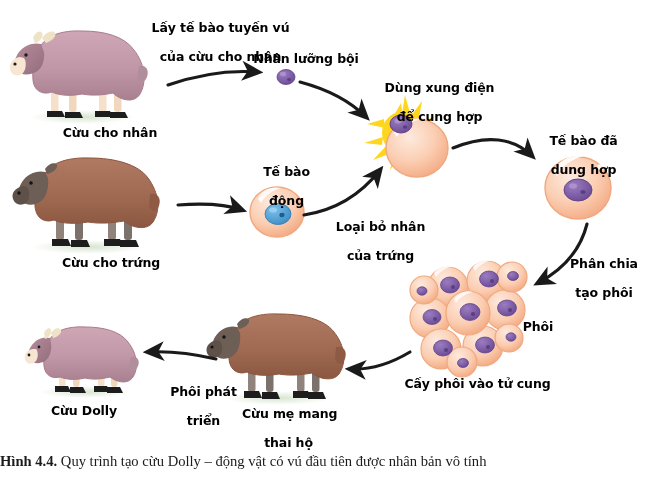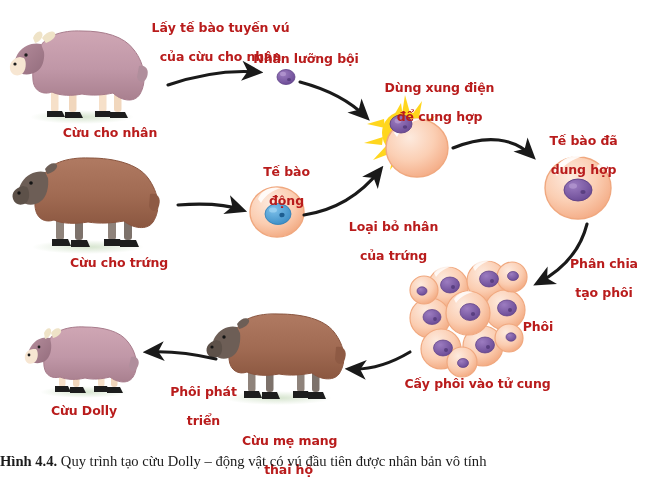--- a/index.html
+++ b/index.html
@@ -16,21 +16,21 @@
     overflow:hidden;
   }
   #diagram{
     position:absolute;
     left:0; top:0;
     width:663px;
     height:450px;
   }
   .lbl{
     position:absolute;
-    color:#b91c1c;
+    color:#000000;
     font-weight:700;
     font-size:12.5px;
     line-height:14.5px;
     letter-spacing:-0.1px;
     white-space:pre;
     text-align:center;
   }
   .caption{
     position:absolute;
     left:0; top:452px;
@@ -326,44 +326,44 @@
     <span>Dùng xung điện</span><br>
     <span>để cung hợp</span>
   </div>
 
   <div class="lbl" style="left:238px; top:150px; width:80px;">
     <span>Tế bào</span><br>
     <span>động</span>
   </div>
 
 
-  <div class="lbl" style="left:330px; top:205px; width:110px;">
+  <div class="lbl" style="left:317px; top:205px; width:110px;">
     <span>Loại bỏ nhân</span><br>
     <span>của trứng</span>
   </div>
 
-  <div class="lbl" style="left:64px; top:256px; width:110px;">Cừu cho trứng</div>
+  <div class="lbl" style="left:56px; top:256px; width:110px;">Cừu cho trứng</div>
 
   <div class="lbl" style="left:520px; top:119px; width:110px;">
     <span>Tế bào đã</span><br>
     <span>dung hợp</span>
   </div>
 
   <div class="lbl" style="left:543px; top:242px; width:105px;">
     <span>Phân chia</span><br>
     <span>tạo phôi</span>
   </div>
 
   <div class="lbl" style="left:508px; top:320px; width:60px;">Phôi</div>
 
   <div class="lbl" style="left:383px; top:362px; width:172px;">
     <span>Cấy phôi vào tử cung</span><br>
   </div>
 
-  <div class="lbl" style="left:225px; top:419px; width:110px;">
+  <div class="lbl" style="left:225px; top:392px; width:110px;">
     <span>Cừu mẹ mang</span><br>
     <span>thai hộ</span>
   </div>
 
   <div class="lbl" style="left:150px; top:370px; width:90px;">
     <span>Phôi phát</span><br>
     <span>triển</span>
   </div>
 
   <div class="lbl" style="left:34px; top:404px; width:100px;">Cừu Dolly</div>

